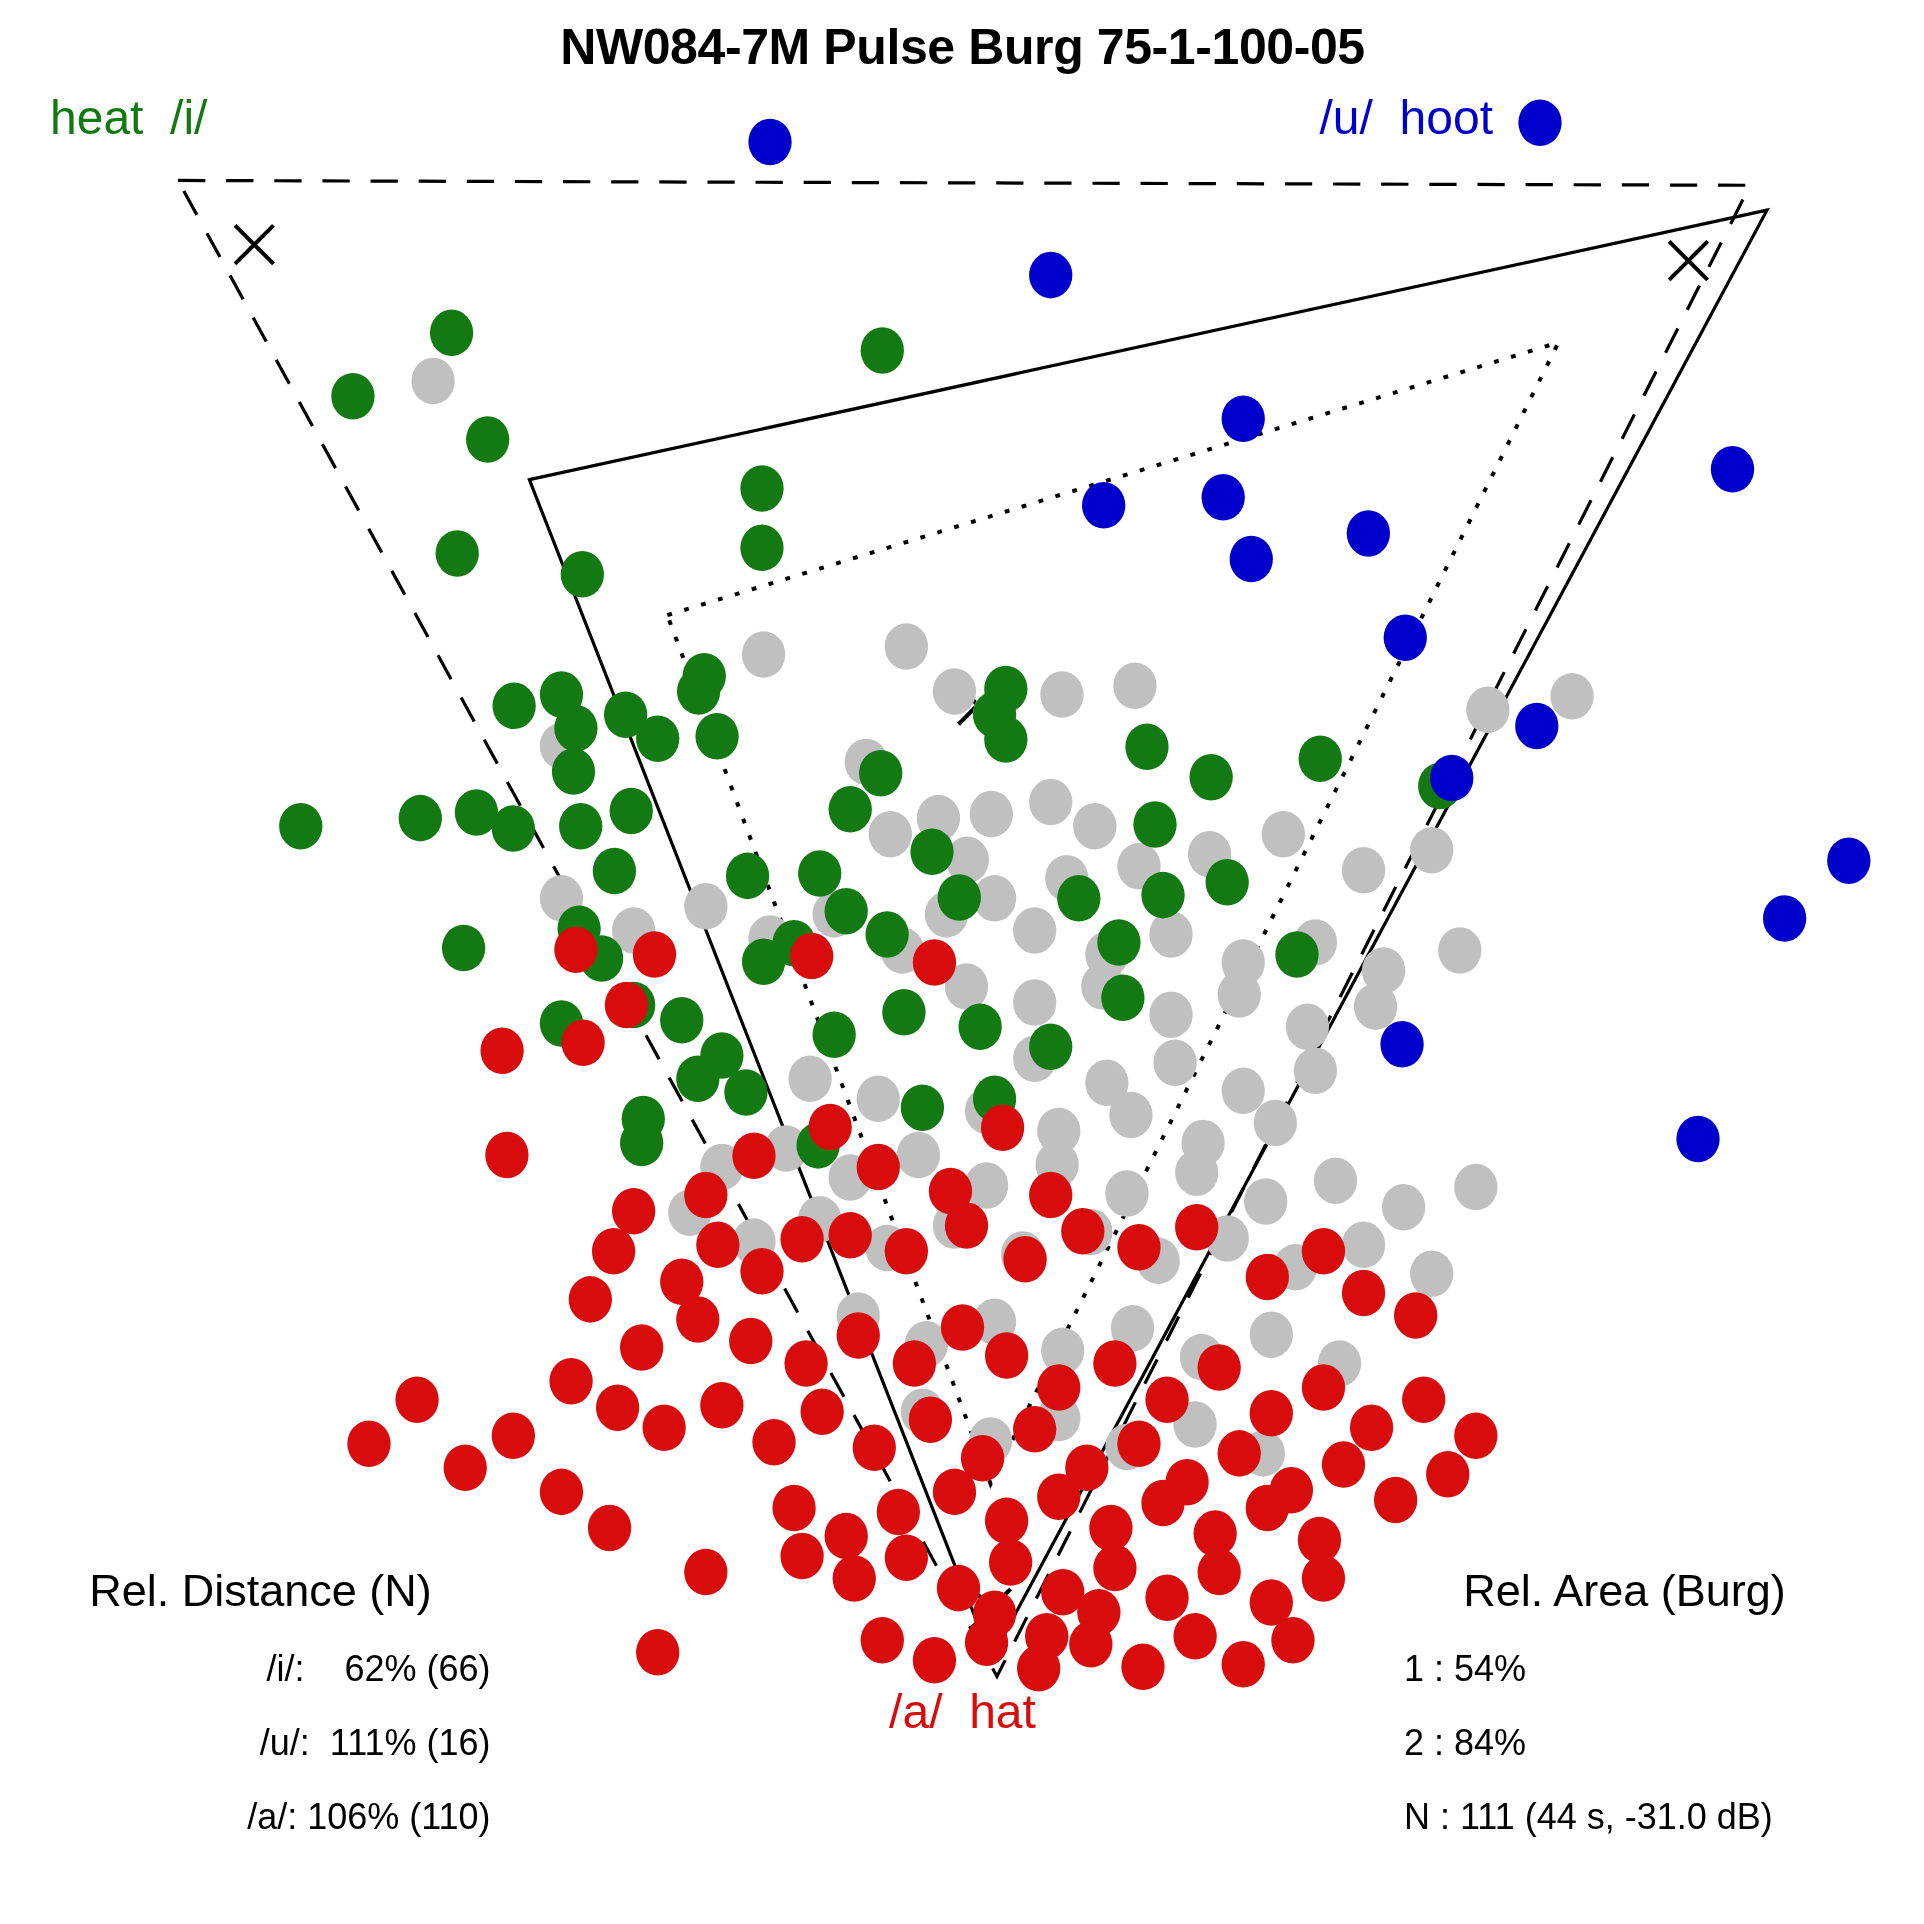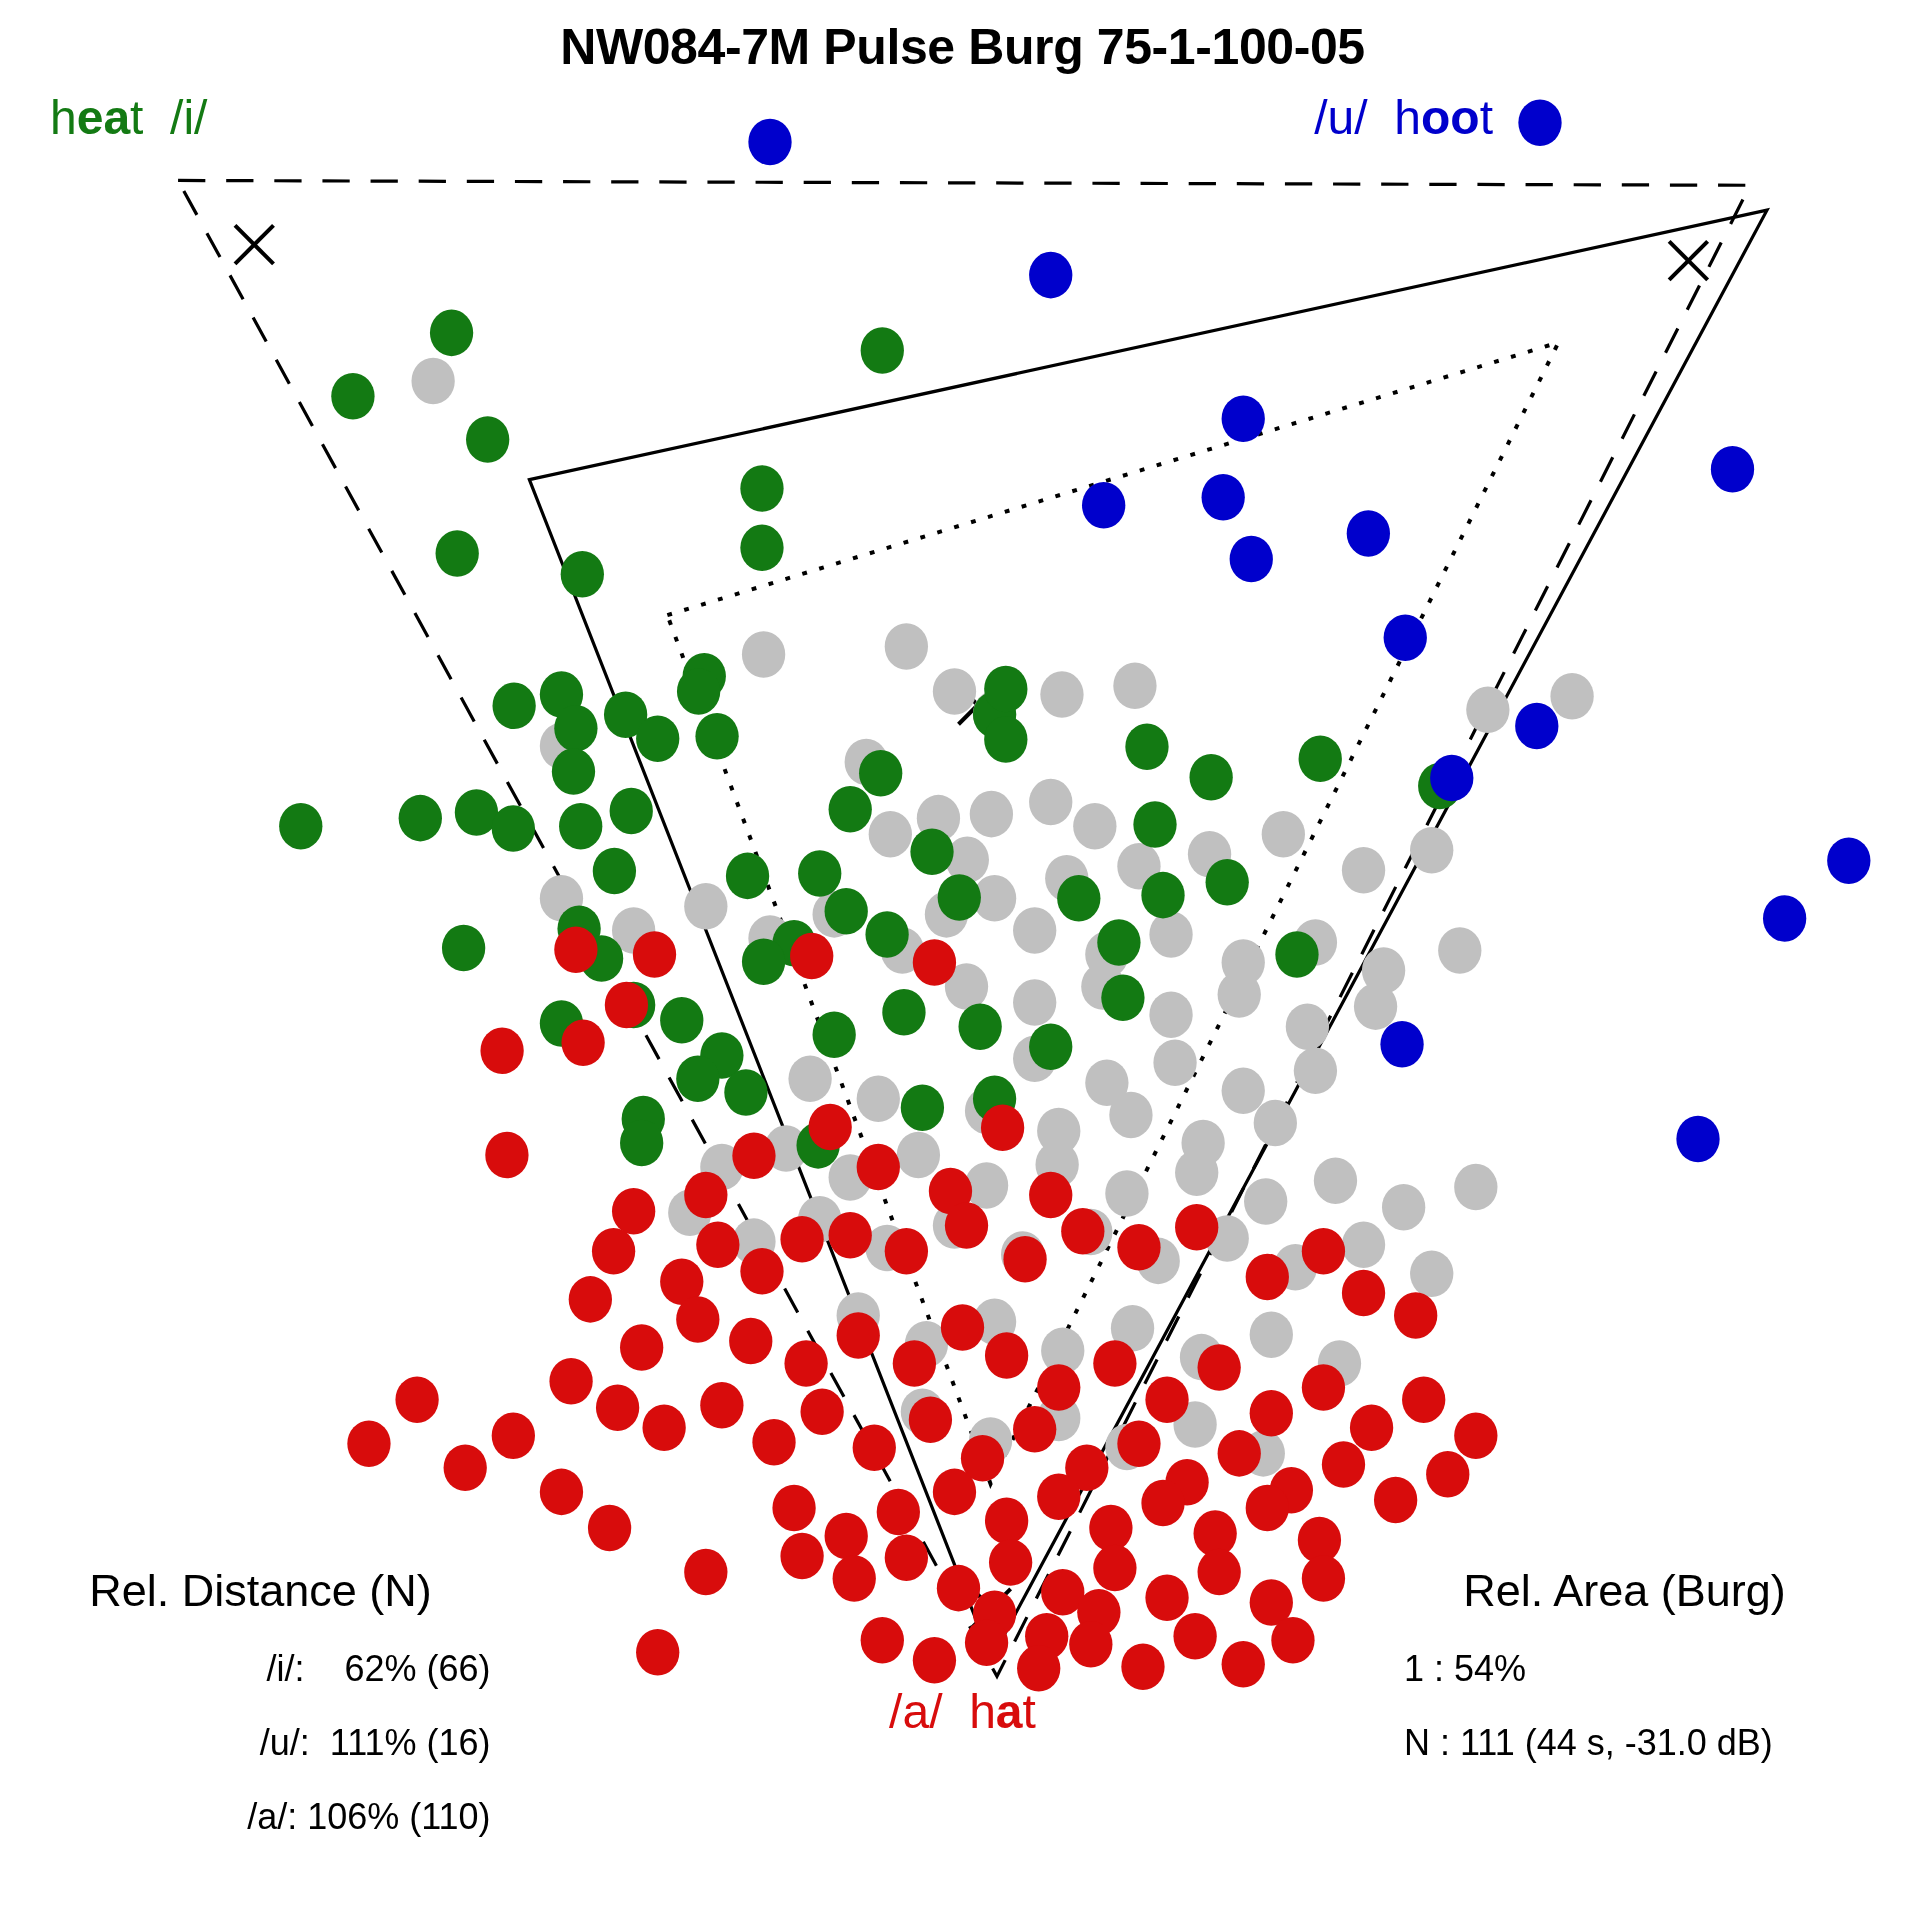--- a/index.html
+++ b/index.html
@@ -36,21 +36,21 @@
     text-align: center;
     font-size: 50px;
     font-weight: bold;
     letter-spacing: -0.4px;
   }
   .corner-label {
     position: absolute;
     font-size: 48px;
     white-space: nowrap;
   }
-  .corner-label b { font-weight: bold; }
+  .corner-label b { font-weight: normal; }
   .corner-label .thin { font-weight: normal; }
   #label-i {
     left: 50px;
     top: 90px;
     color: #137a13;
   }
   #label-u {
     right: 47px;
     top: 90px;
     color: #0000cc;
@@ -438,17 +438,18 @@
   <div class="legend" id="legend-left">
     <div class="legend-title">Rel. Distance (N)</div>
     <div class="legend-row">/i/:    62% (66)</div>
     <div class="legend-row">/u/:  111% (16)</div>
     <div class="legend-row">/a/: 106% (110)</div>
   </div>
 
   <div class="legend" id="legend-right">
     <div class="legend-title">Rel. Area (Burg)</div>
     <div class="legend-row">1 : 54%</div>
+    <div class="legend-row">2 : 84%</div>
     <div class="legend-row">N : 111 (44 s, -31.0 dB)</div>
   </div>
 
 </div>
 
 
 </body></html>

